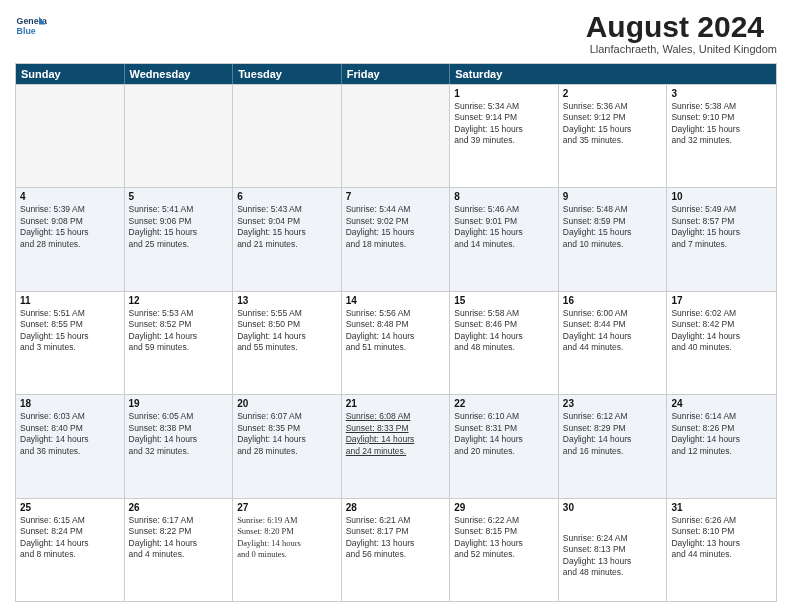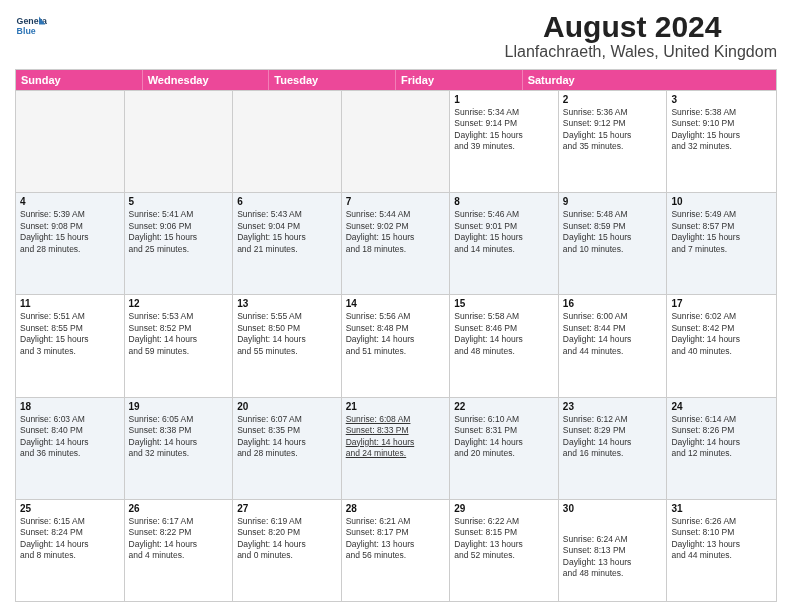--- a/index.html
+++ b/index.html
@@ -35,34 +35,34 @@
     .title-block {
       text-align: center;
     }
     .main-title {
       font-size: 30px;
       font-weight: bold;
       color: #222;
       line-height: 1.1;
     }
     .subtitle {
-      font-size: 16px;
+      font-size: 11px;
       color: #444;
       margin-left: 17px;
     }
     .calendar {
       flex: 1;
       display: flex;
       flex-direction: column;
       border: 1px solid #ccc;
     }
     .cal-header {
       display: grid;
-      grid-template-columns: repeat(6, 1fr);
-      background: #ec4899;
+      grid-template-columns: repeat(7, 1fr);
+      background: #0c4a6e;
     }
     .cal-header-cell {
       color: #fff;
       font-size: 11px;
       font-weight: bold;
       padding: 4px 5px;
       text-align: left;
       border-right: 1px solid rgba(255,255,255,0.3);
     }
     .cal-header-cell:last-child { border-right: none; }
@@ -318,21 +318,21 @@
           </div>
           <div class="cal-cell">
             <span class="day-num">26</span>
             <div class="day-info" style="white-space: pre-line;">Sunrise: 6:17 AM
 Sunset: 8:22 PM
 Daylight: 14 hours
 and 4 minutes.</div>
           </div>
           <div class="cal-cell">
             <span class="day-num">27</span>
-            <div class="day-info" style="white-space: pre-line;">Sunrise: 6:19 AM
+            <div class="day-info" style="white-space: pre-line; font-family: Liberation Serif, serif;">Sunrise: 6:19 AM
 Sunset: 8:20 PM
 Daylight: 14 hours
 and 0 minutes.</div>
           </div>
           <div class="cal-cell">
             <span class="day-num">28</span>
             <div class="day-info" style="white-space: pre-line;">Sunrise: 6:21 AM
 Sunset: 8:17 PM
 Daylight: 13 hours
 and 56 minutes.</div>

